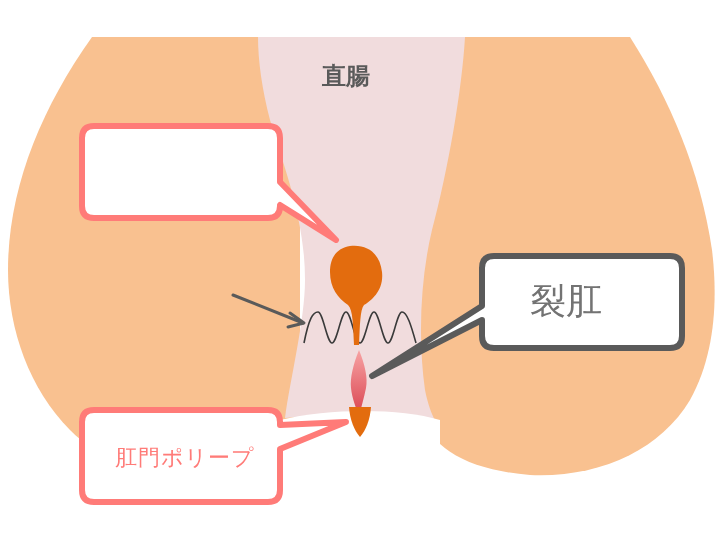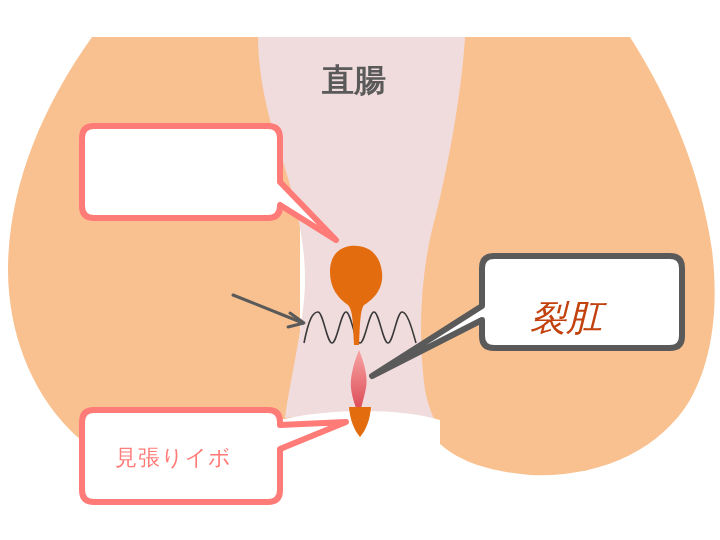--- a/index.html
+++ b/index.html
@@ -1,21 +1,21 @@
 <!DOCTYPE html>
 <html><head>
   <meta charset="utf-8">
   <style>
     html, body { margin: 0; padding: 0; background: #ffffff; }
     body { width: 720px; height: 540px; position: relative; overflow: hidden; font-family: "DejaVu Sans", "Liberation Sans", sans-serif; }
     #stage { position: absolute; left: 0; top: 0; width: 720px; height: 540px; }
     .label { position: absolute; white-space: nowrap; line-height: 1; }
-    .rectum-label { left: 322px; top: 64px; font-size: 32px; font-weight: bold; color: #5a5a5a; }
+    .rectum-label { left: 322px; top: 64px; font-size: 24px; font-weight: bold; color: #5a5a5a; }
     .dentate-label { left: 112px; top: 271px; font-size: 32px; font-weight: bold; color: #5a5a5a; }
-    .fissure-label { left: 530px; top: 300px; font-size: 36px; color: #c2410c; font-style: italic; }
+    .fissure-label { left: 530px; top: 283px; font-size: 36px; color: #737373; }
     .polyp-label { left: 95px; top: 158px; font-size: 22px; color: #ff7b78; letter-spacing: 1px; }
     .tag-label { left: 115px; top: 447px; font-size: 22px; color: #ff7b78; letter-spacing: 1px; }
   </style>
 </head>
 <body>
 
 <div id="stage">
   <svg width="720" height="540" viewBox="0 0 720 540" xmlns="http://www.w3.org/2000/svg">
     <defs>
       <linearGradient id="fissureGrad" x1="0" y1="0" x2="0" y2="1">
@@ -45,14 +45,14 @@
 
     <path d="M94,126 L268,126 Q280,126 280,138 L280,182 L336,240 L280,205 L280,206 Q280,218 268,218 L94,218 Q82,218 82,206 L82,138 Q82,126 94,126 Z" fill="#ffffff" stroke="#ff7b78" stroke-width="6" stroke-linejoin="round"></path>
 
     <path d="M494,256 L670,256 Q682,256 682,268 L682,336 Q682,348 670,348 L494,348 Q482,348 482,336 L482,320 L372,376 L482,306 L482,268 Q482,256 494,256 Z" fill="#ffffff" stroke="#5a5a5a" stroke-width="6" stroke-linejoin="round"></path>
 
     <path d="M94,410 L268,410 Q280,410 280,422 L280,425 L346,422 L280,449 L280,490 Q280,502 268,502 L94,502 Q82,502 82,490 L82,422 Q82,410 94,410 Z" fill="#ffffff" stroke="#ff7b78" stroke-width="6" stroke-linejoin="round"></path>
   </svg>
 
   <div class="label rectum-label">直腸</div>
   <div class="label fissure-label">裂肛</div>
-  <div class="label tag-label">見張りイボ</div>
+  <div class="label tag-label">肛門ポリープ</div>
 </div>
 
 </body></html>

